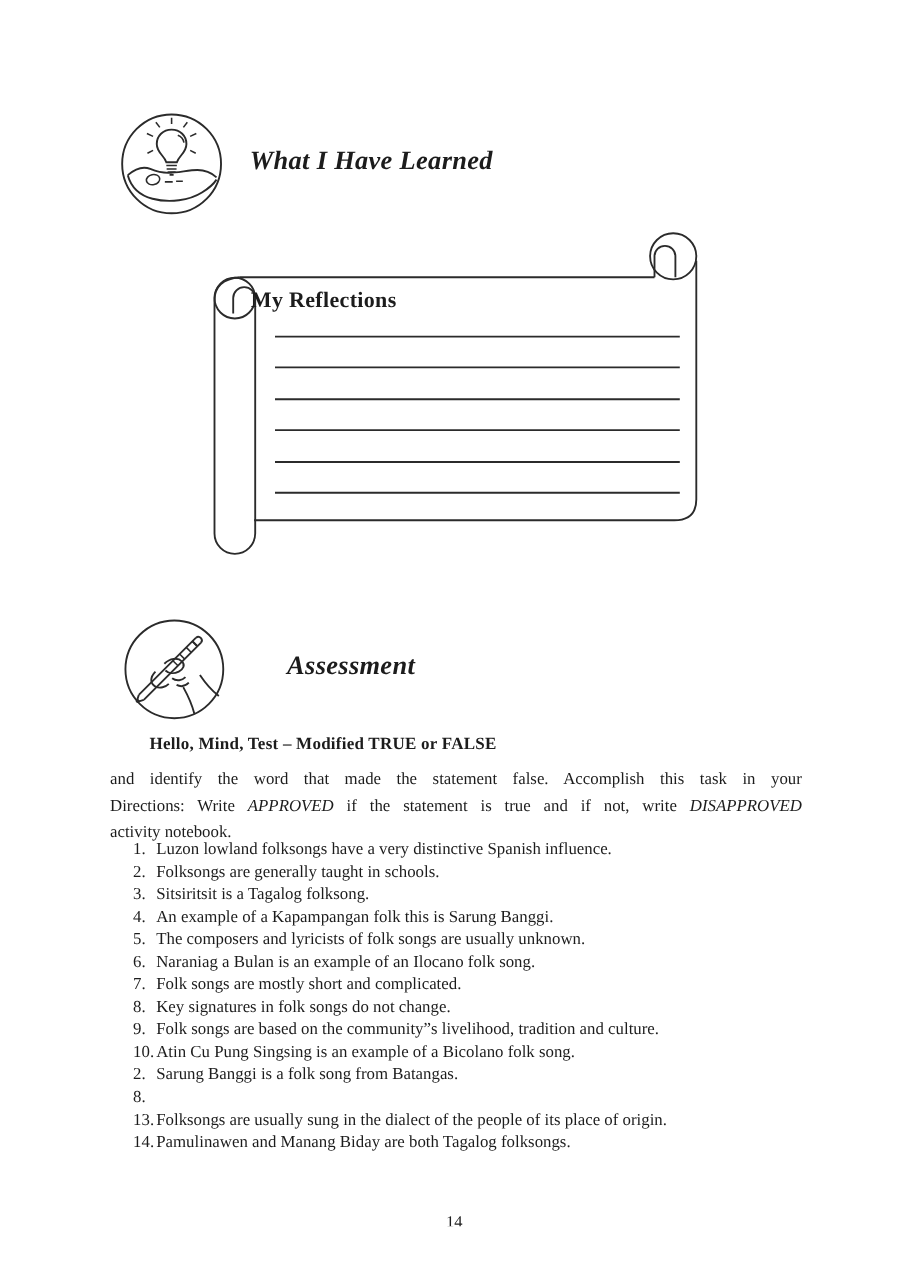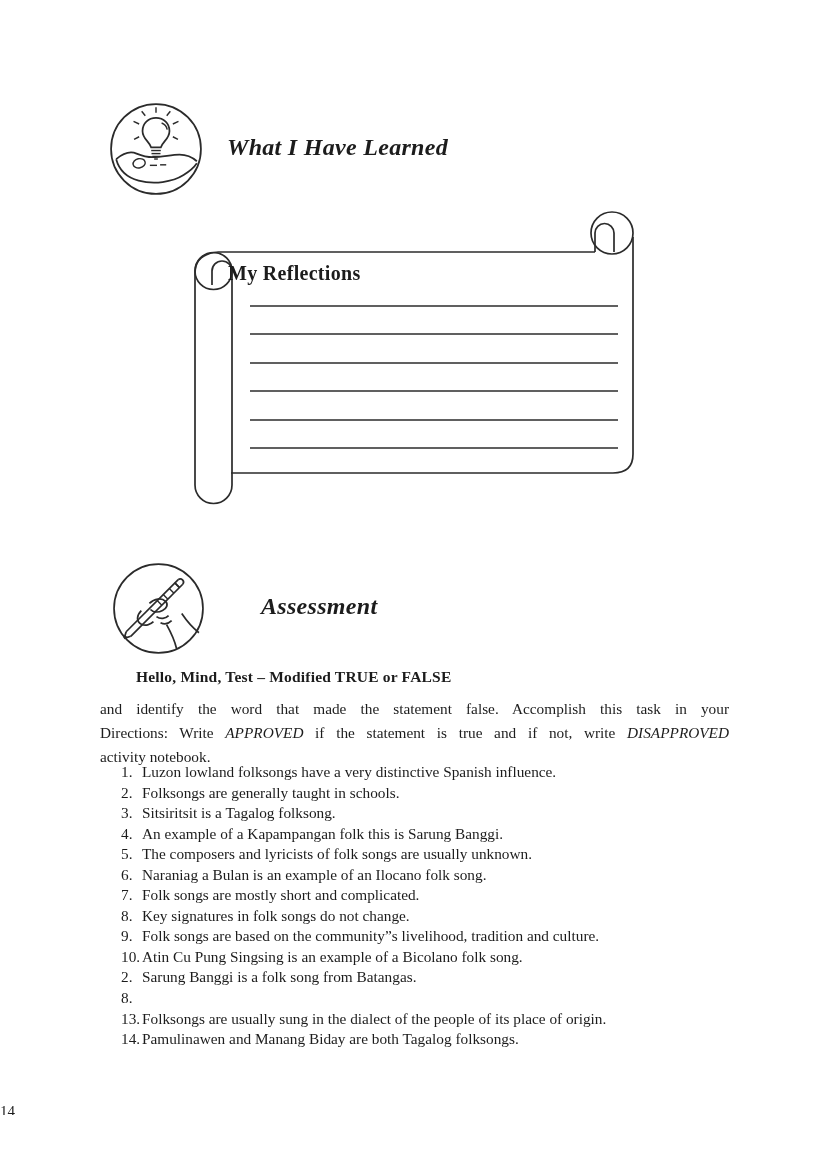--- a/index.html
+++ b/index.html
@@ -46,21 +46,21 @@
   #item-list {
     position:absolute; left:121px; top:762px;
     font-size:15.3px; line-height:20.55px;
     list-style:none;
   }
   .item-row  { display:flex; white-space:nowrap; }
   .item-num  { flex:0 0 auto; min-width:21px; }
 
   #page-number {
     position:absolute; left:0; top:1103px; width:826px;
-    font-size:15px;
+    text-align:center; font-size:15px;
   }
 
   svg .ln { fill:none; stroke:#2b2b2b; stroke-width:1.7; }
   svg .thin { fill:none; stroke:#2b2b2b; stroke-width:1.4; }
 </style>
 </head>
 <body>
 
 <div class="page">
 

